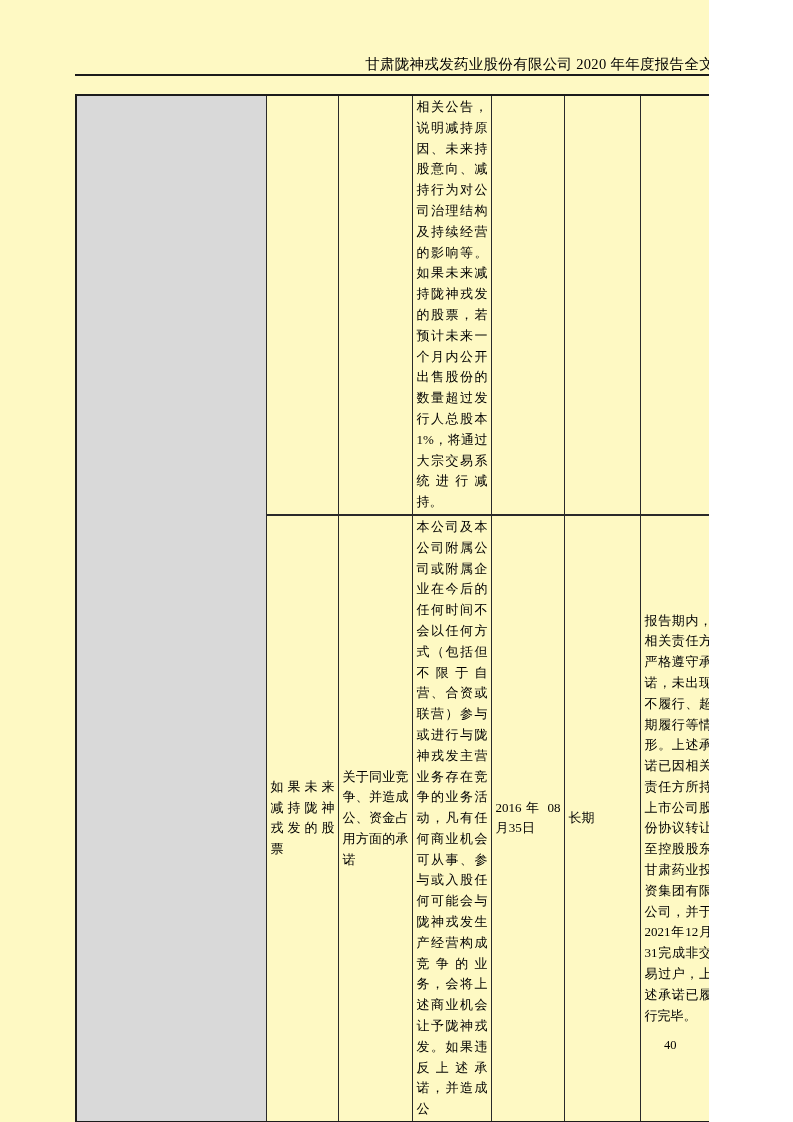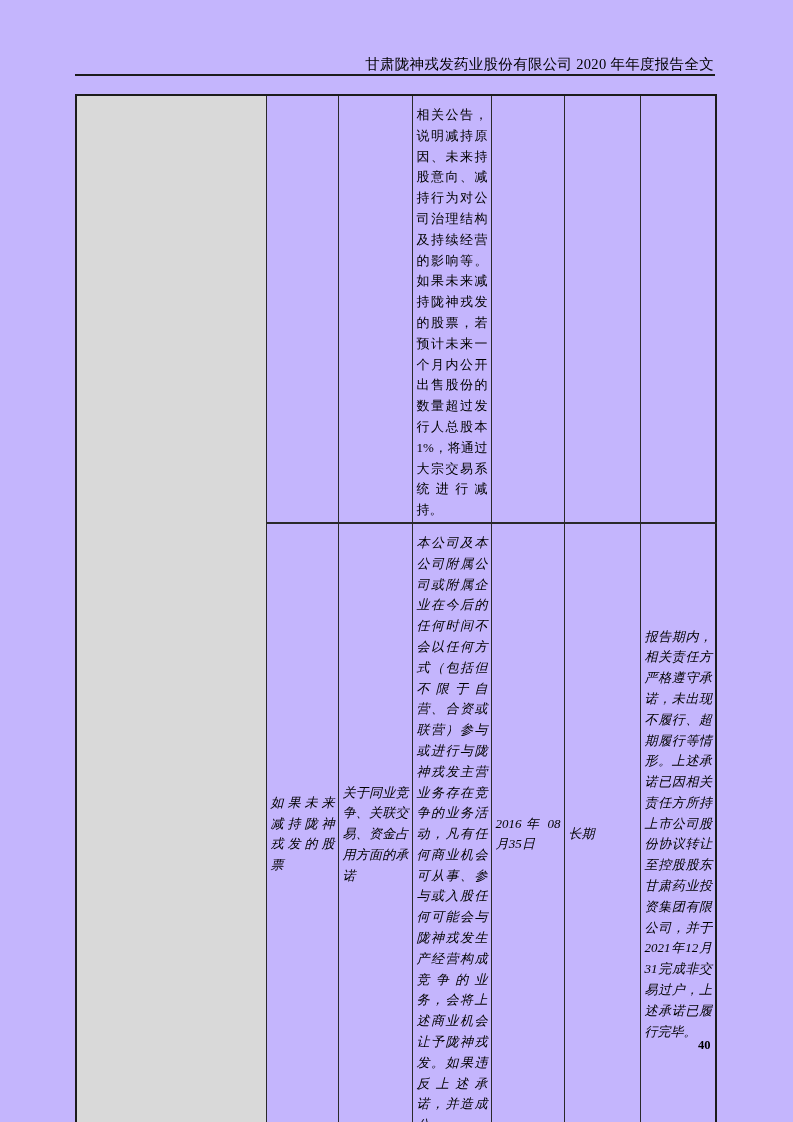--- a/index.html
+++ b/index.html
@@ -1,21 +1,21 @@
 <!DOCTYPE html>
 <html><head>
 <meta charset="utf-8">
 <style>
   * { margin:0; padding:0; box-sizing:border-box; }
   html,body { background:#ffffff; }
   .page {
     position:relative;
-    width:793px;
+    width:709px;
     height:1122px;
-    background:#c4b5fd;
+    background:#fef9c3;
     font-family:"Liberation Serif","DejaVu Serif",serif;
     color:#000000;
     overflow:hidden;
   }
   .page-header {
     position:absolute;
     top:54px;
     left:75px;
     width:639px;
     text-align:right;
@@ -39,37 +39,36 @@
     width:640px;
     border-collapse:collapse;
     table-layout:fixed;
     border:2px solid #1c1c1c;
   }
   .doc-table td {
     border:1px solid #2a2a2a;
     font-size:13px;
     line-height:20.8px;
     vertical-align:middle;
-    padding:9px 3px 1px 4px;
+    padding:1px 3px 1px 4px;
     text-align:justify;
     text-align-last:left;
     word-spacing:-3px;
     overflow:hidden;
   }
   .doc-table tr.row-1 { height:384px; }
   .doc-table tr.row-2 { height:540px; }
-  .doc-table tr.row-2 td { border-top-width:2px;font-style:italic; }
+  .doc-table tr.row-2 td { border-top-width:2px; }
   td.shaded { background:#d9d9d9; }
   td.fill-cell { vertical-align:middle; }
   .page-number {
     position:absolute;
     top:1038px;
-    left:698px;
+    left:664px;
     font-size:12.5px;
-    font-weight:bold;
   }
 </style>
 </head>
 <body>
 
 <div class="page">
 
   <div class="page-header">甘肃陇神戎发药业股份有限公司 2020 年年度报告全文</div>
 
   <div class="header-rule"></div>
@@ -89,21 +88,21 @@
         <td class="shaded" rowspan="2"></td>
         <td></td>
         <td></td>
         <td class="fill-cell">相关公告，说明减持原因、未来持股意向、减持行为对公司治理结构及持续经营的影响等。如果未来减持陇神戎发的股票，若预计未来一个月内公开出售股份的数量超过发行人总股本1%，将通过大宗交易系统进行减持。</td>
         <td></td>
         <td></td>
         <td></td>
       </tr>
       <tr class="row-2">
         <td>如果未来减持陇神戎发的股票</td>
-        <td>关于同业竞争、关联交易、资金占用方面的承诺</td>
+        <td>关于同业竞争、并造成公、资金占用方面的承诺</td>
         <td class="fill-cell">本公司及本公司附属公司或附属企业在今后的任何时间不会以任何方式（包括但不限于自营、合资或联营）参与或进行与陇神戎发主营业务存在竞争的业务活动，凡有任何商业机会可从事、参与或入股任何可能会与陇神戎发生产经营构成竞争的业务，会将上述商业机会让予陇神戎发。如果违反上述承诺，并造成公</td>
         <td>2016 年 08 月 35 日</td>
         <td>长期</td>
         <td>报告期内，相关责任方严格遵守承诺，未出现不履行、超期履行等情形。上述承诺已因相关责任方所持上市公司股份协议转让至控股股东甘肃药业投资集团有限公司，并于 2021 年 12 月 31 完成非交易过户，上述承诺已履行完毕。</td>
       </tr>
     </tbody>
   </table>
 
   <div class="page-number">40</div>
 

